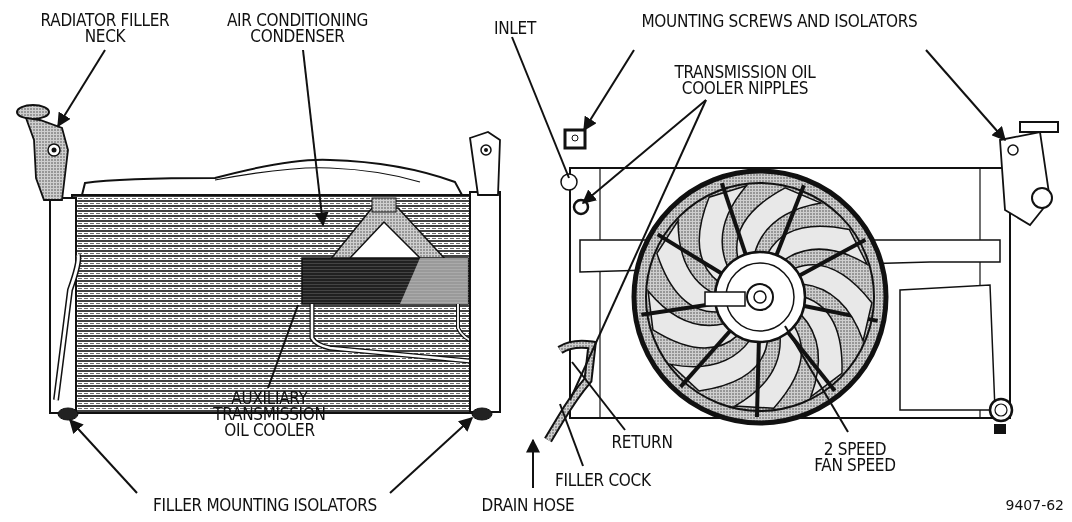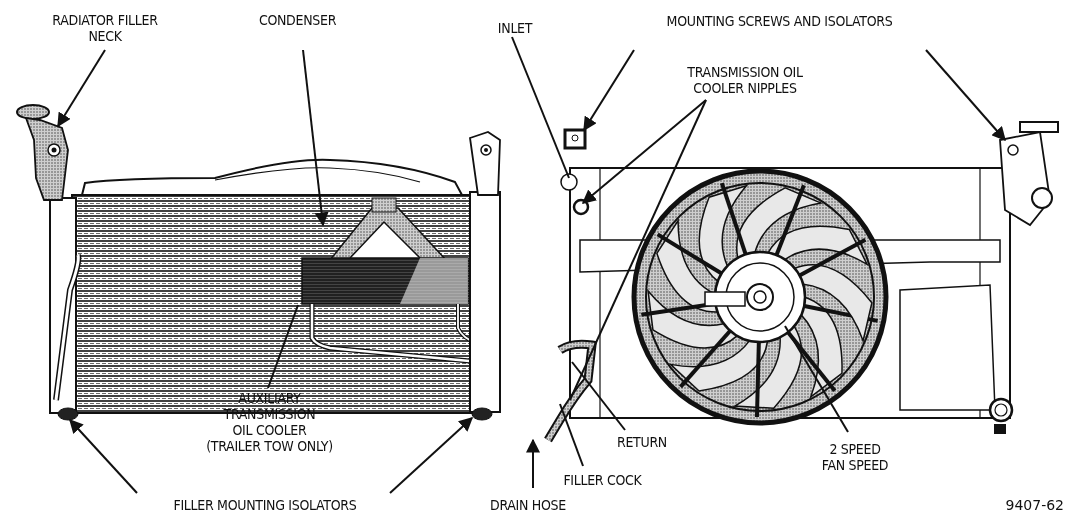--- a/index.html
+++ b/index.html
@@ -1,19 +1,19 @@
 <!DOCTYPE html>
 <html><head>
 <meta charset="utf-8">
 <style>
   html, body { margin: 0; padding: 0; background: #ffffff; }
   body { width: 1072px; height: 522px; overflow: hidden; position: relative;
          font-family: "DejaVu Sans", "Liberation Sans", sans-serif; color: #111; }
   #stage { position: absolute; left: 0; top: 0; width: 1072px; height: 522px; }
-  .lbl { position: absolute; font-size: 14px; line-height: 16px; text-align: center;
+  .lbl { position: absolute; font-size: 17px; line-height: 16px; text-align: center;
          letter-spacing: -0.3px; color: #111; white-space: nowrap; font-stretch: condensed; }
   .lbl span { display: block; }
   svg text { font-family: "DejaVu Sans", sans-serif; }
 </style>
 </head>
 <body>
 
 <div id="stage">
 
   <svg id="art" width="1072" height="522" viewBox="0 0 1072 522" xmlns="http://www.w3.org/2000/svg">
@@ -152,27 +152,27 @@
 
     <text x="1064" y="510" text-anchor="end" font-size="14" fill="#111">9407-62</text>
   </svg>
 
   
   <div class="lbl" style="left:40px; top:12px; width:130px;">
     <span>RADIATOR FILLER</span>
     <span>NECK</span>
   </div>
   <div class="lbl" style="left:215px; top:12px; width:165px;">
+    <span>AIR CONDITIONING</span>
     <span>CONDENSER</span>
   </div>
   <div class="lbl" style="left:192px; top:390px; width:155px;">
     <span>AUXILIARY</span>
     <span>TRANSMISSION</span>
     <span>OIL COOLER</span>
-    <span>(TRAILER TOW ONLY)</span>
   </div>
   <div class="lbl" style="left:140px; top:497px; width:250px;">
     <span>FILLER MOUNTING ISOLATORS</span>
   </div>
 
   <div class="lbl" style="left:490px; top:20px; width:50px;">
     <span>INLET</span>
   </div>
   <div class="lbl" style="left:632px; top:13px; width:295px;">
     <span>MOUNTING SCREWS AND ISOLATORS</span>

